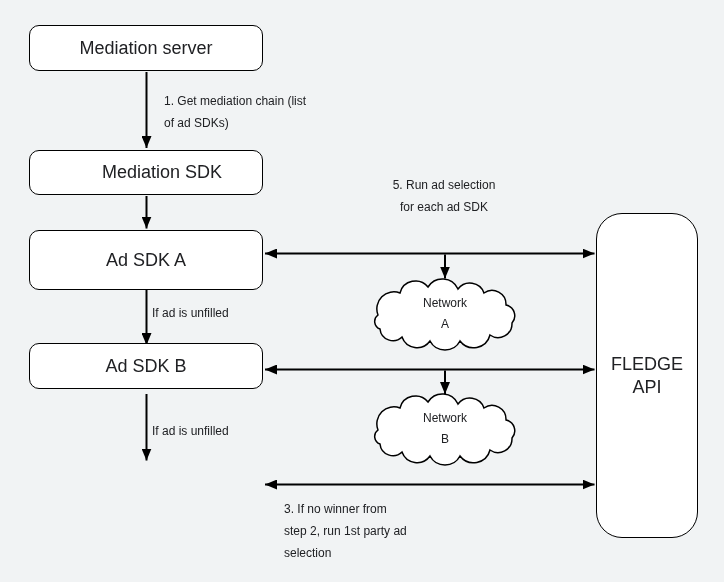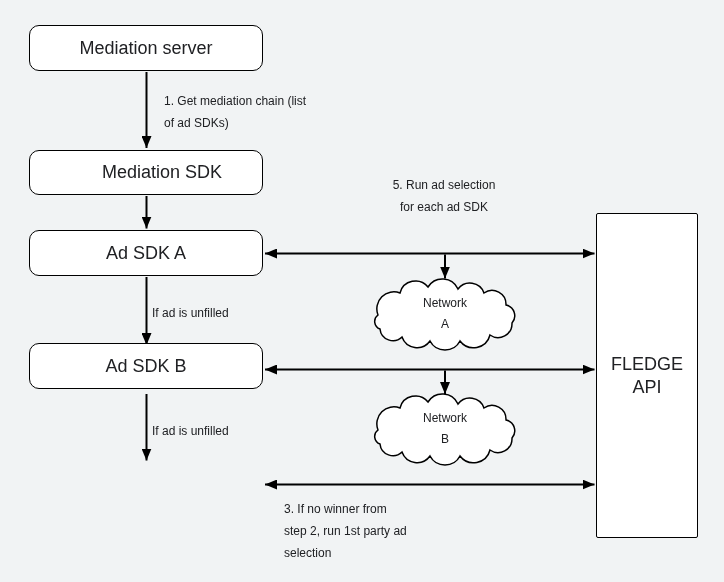--- a/index.html
+++ b/index.html
@@ -23,24 +23,24 @@
     border-radius:10px;
     display:flex;align-items:center;justify-content:center;
     font-size:18px;
     white-space:pre-line;
     text-align:center;
     line-height:23px;
   }
   .node.col{left:29px;width:234px;}
   #n-mediation-server{top:25px;height:46px;}
   #n-mediation-sdk{top:150px;height:45px;padding-left:32px;}
-  #n-ad-sdk-a{top:230px;height:46px;}
+  #n-ad-sdk-a{top:230px;height:60px;}
   #n-ad-sdk-b{top:343px;height:46px;}
   #n-first-party-ad{top:462px;height:45px;}
-  #n-fledge-api{left:596px;top:213px;width:102px;height:325px;border-radius:2px;}
+  #n-fledge-api{left:596px;top:213px;width:102px;height:325px;border-radius:26px;}
   .note{
     position:absolute;
     font-size:12px;
     line-height:22px;
     white-space:pre-line;
   }
   #note-step1{left:164px;top:90px;width:250px;}
   #note-step2{left:352px;top:174px;width:184px;text-align:center;}
   #note-unfilled-a{left:152px;top:302px;}
   #note-unfilled-b{left:152px;top:420px;}

